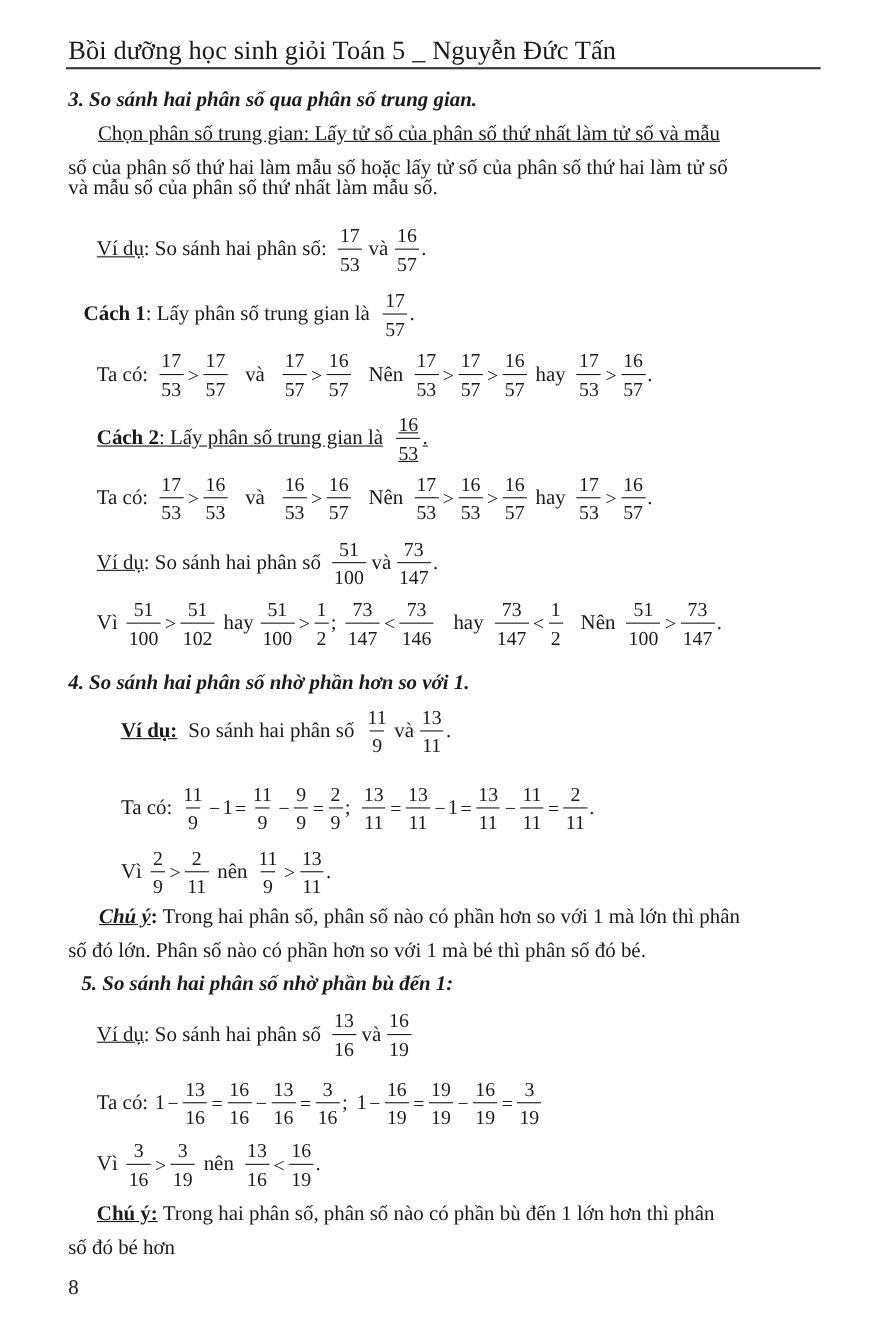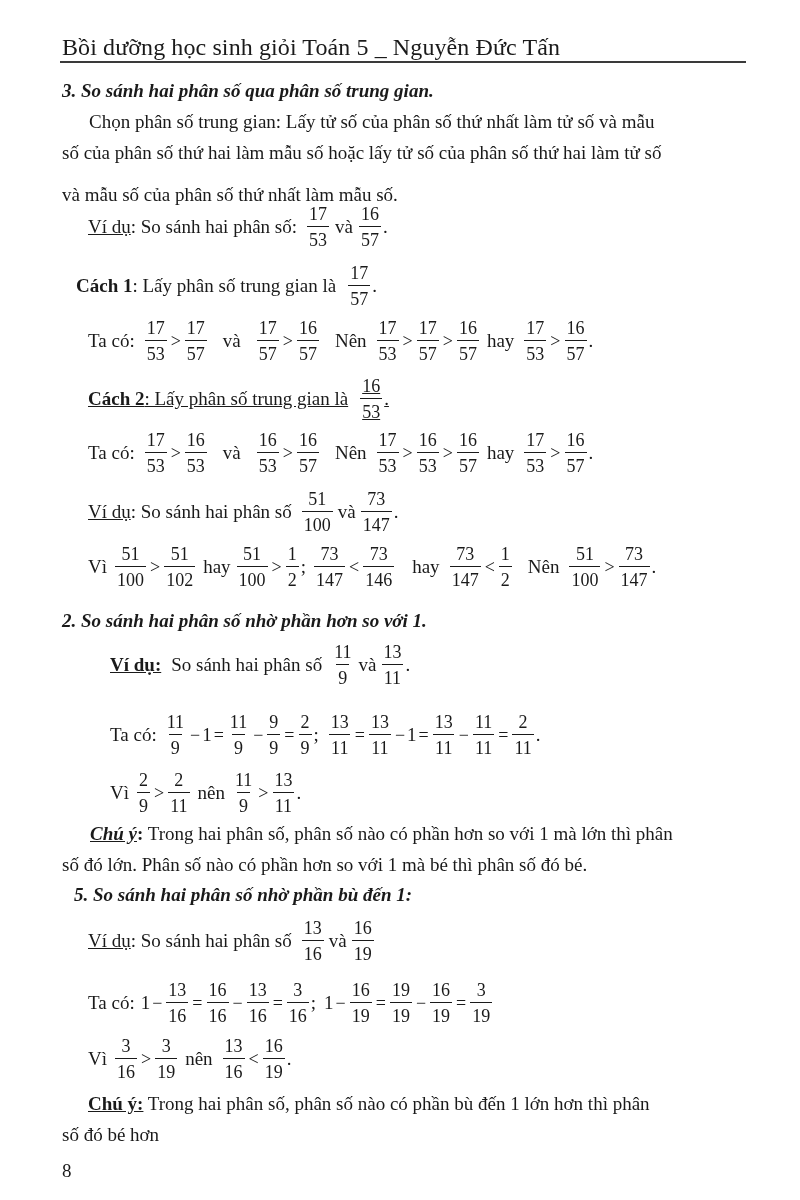--- a/index.html
+++ b/index.html
@@ -25,23 +25,23 @@
   .sp { display:inline-block; }
   .pageno { left:62px; top:1160px; font-size:19px; }
 </style>
 </head>
 <body>
 
 <div class="abs header">Bồi dưỡng học sinh giỏi Toán 5 _ Nguyễn Đức Tấn</div>
 <div class="rule"></div>
 
 <div class="abs h" style="left:62px;top:80px;">3.  So sánh hai phân số qua phân số trung gian.</div>
-<div class="abs t" style="left:89px;top:111px;">Chọn phân số trung gian: Lấy tử số của phân số thứ nhất làm tử số và mẫu</div>
+<div class="abs t" style="left:89px;top:111px;text-decoration:underline;">Chọn phân số trung gian: Lấy tử số của phân số thứ nhất làm tử số và mẫu</div>
 <div class="abs t" style="left:62px;top:142px;">số của phân số thứ hai làm mẫu số hoặc lấy tử số của phân số thứ hai làm tử số</div>
-<div class="abs t" style="left:62px;top:184px;">và mẫu số của phân số thứ nhất làm mẫu số.</div>
+<div class="abs t" style="left:62px;top:160px;">và mẫu số của phân số thứ nhất làm mẫu số.</div>
 
 <div class="line" style="left:88px;top:198px;height:58px;">
   <span class="u">Ví dụ</span>
   <span>: So sánh hai phân số:</span>
   <span class="sp" style="width:8px"></span>
   <span class="frac">
       <span class="n">17</span>
       <span class="d">53</span>
     </span>
   <span class="sp" style="width:4px"></span>
@@ -261,21 +261,21 @@
       <span class="d">100</span>
     </span>
     <span class="op">&gt;</span>
   <span class="frac">
       <span class="n">73</span>
       <span class="d">147</span>
     </span>
   <span>.</span>
 </div>
 
-<div class="abs h" style="left:62px;top:610px;">2.  So sánh hai phân số nhờ phần hơn so với 1.</div>
+<div class="abs h" style="left:62px;top:610px;">4.  So sánh hai phân số nhờ phần hơn so với 1.</div>
 
 <div class="line" style="left:110px;top:636px;height:58px;">
   <span class="b u">Ví dụ:</span>
   <span class="sp" style="width:10px"></span>
   <span>So sánh hai phân số</span>
   <span class="sp" style="width:8px"></span>
   <span class="frac">
       <span class="n">11</span>
       <span class="d">9</span>
     </span>

